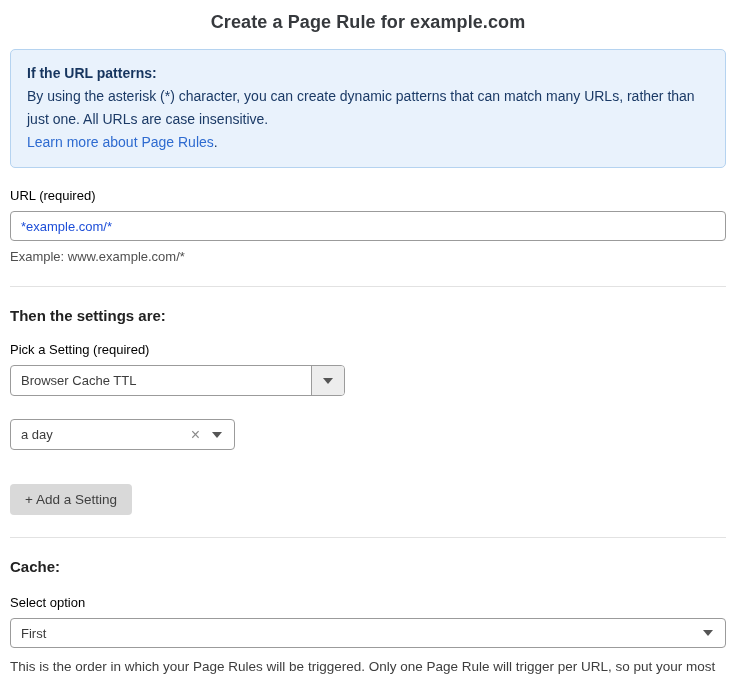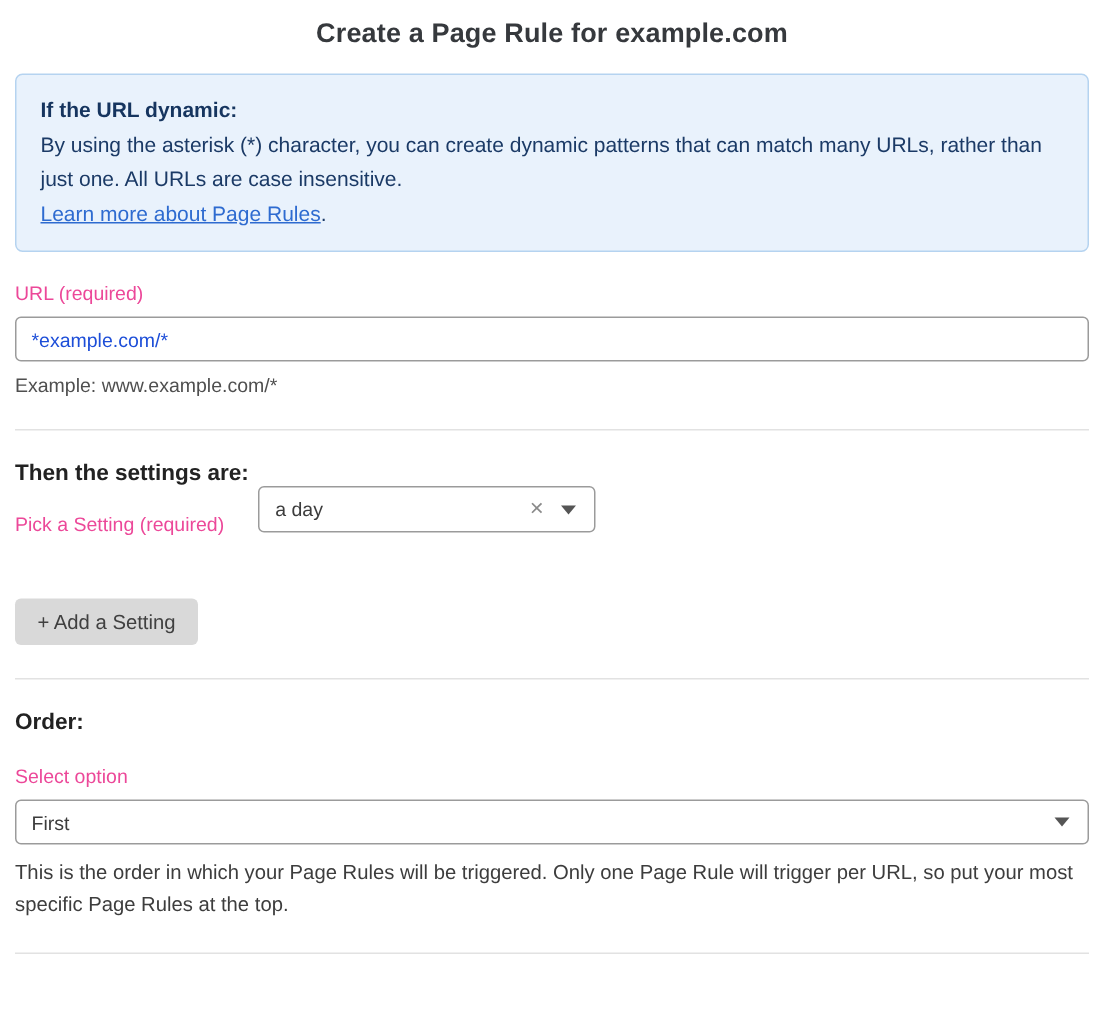--- a/index.html
+++ b/index.html
@@ -27,27 +27,26 @@
     border: 1px solid var(--info-border, #b5d3f0);
     border-radius: 5px;
     padding: 12px 16px 13px 16px;
     color: var(--info-text, #1b3a66);
     font-size: 14px;
     line-height: 23px;
   }
   .info-box .info-heading { font-weight: 700; color: #16355f; }
   .info-box a.info-link {
     color: var(--link-blue, #2e6bd0);
-    text-decoration: underline;
     cursor: pointer;
   }
 
   .field-label {
     font-size: 13px;
-    color: #ec4899;
+    color: #000000;
     margin: 20px 0 8px 0;
   }
 
   .text-input {
     width: 100%;
     height: 30px;
     border: 1px solid #9b9b9b;
     border-radius: 4px;
     padding: 0 10px;
     font-size: 13px;
@@ -72,20 +71,21 @@
     font-size: 15px;
     font-weight: 700;
     color: #222;
     margin-top: 20px;
   }
 
   .settings-row {
     display: flex;
     gap: 23px;
     margin-top: 0;
+    flex-direction: column;
   }
   .settings-field .field-label { margin-top: 18px; }
 
   
   .select-box {
     display: flex;
     align-items: center;
     height: 31px;
     border: 1px solid #9b9b9b;
     border-radius: 4px;
@@ -157,53 +157,59 @@
   }
 </style>
 </head>
 <body>
 
 <div class="container">
 
   <h1 class="page-title">Create a Page Rule for example.com</h1>
 
   <div class="info-box">
-    <div class="info-heading">If the URL dynamic:</div>
+    <div class="info-heading">If the URL patterns:</div>
     <div class="info-body">By using the asterisk (*) character, you can create dynamic patterns that can match many URLs, rather than just one. All URLs are case insensitive.</div>
     <div><a class="info-link">Learn more about Page Rules</a><span>.</span></div>
   </div>
 
   <div class="field-label">URL (required)</div>
   <input class="text-input" type="text" value="*example.com/*" style="">
   <div class="helper-text">Example: www.example.com/*</div>
 
   <hr class="divider">
 
   <div class="section-heading">Then the settings are:</div>
 
   <div class="settings-row">
     <div class="settings-field">
       <div class="field-label">Pick a Setting (required)</div>
+      <div class="select-box setting-select">
+        <span class="select-value">Browser Cache TTL</span>
+        <span class="arrow-seg">
+            <span class="caret"></span>
+          </span>
+      </div>
     </div>
     <div class="settings-field">
       <div class="select-box ttl-select">
         <span class="select-value">a day</span>
         <span class="icons">
           <span class="clear-x">×</span>
           <span class="caret"></span>
         </span>
       </div>
     </div>
   </div>
 
   <button class="btn btn-add">+ Add a Setting</button>
 
   <hr class="divider">
 
-  <div class="section-heading">Order:</div>
+  <div class="section-heading">Cache:</div>
 
   <div class="field-label">Select option</div>
   <div class="order-select">
     <span>First</span>
     <span class="caret"></span>
   </div>
   <div class="order-help">This is the order in which your Page Rules will be triggered. Only one Page Rule will trigger per URL, so put your most specific Page Rules at the top.</div>
 
   <hr class="divider">
 

